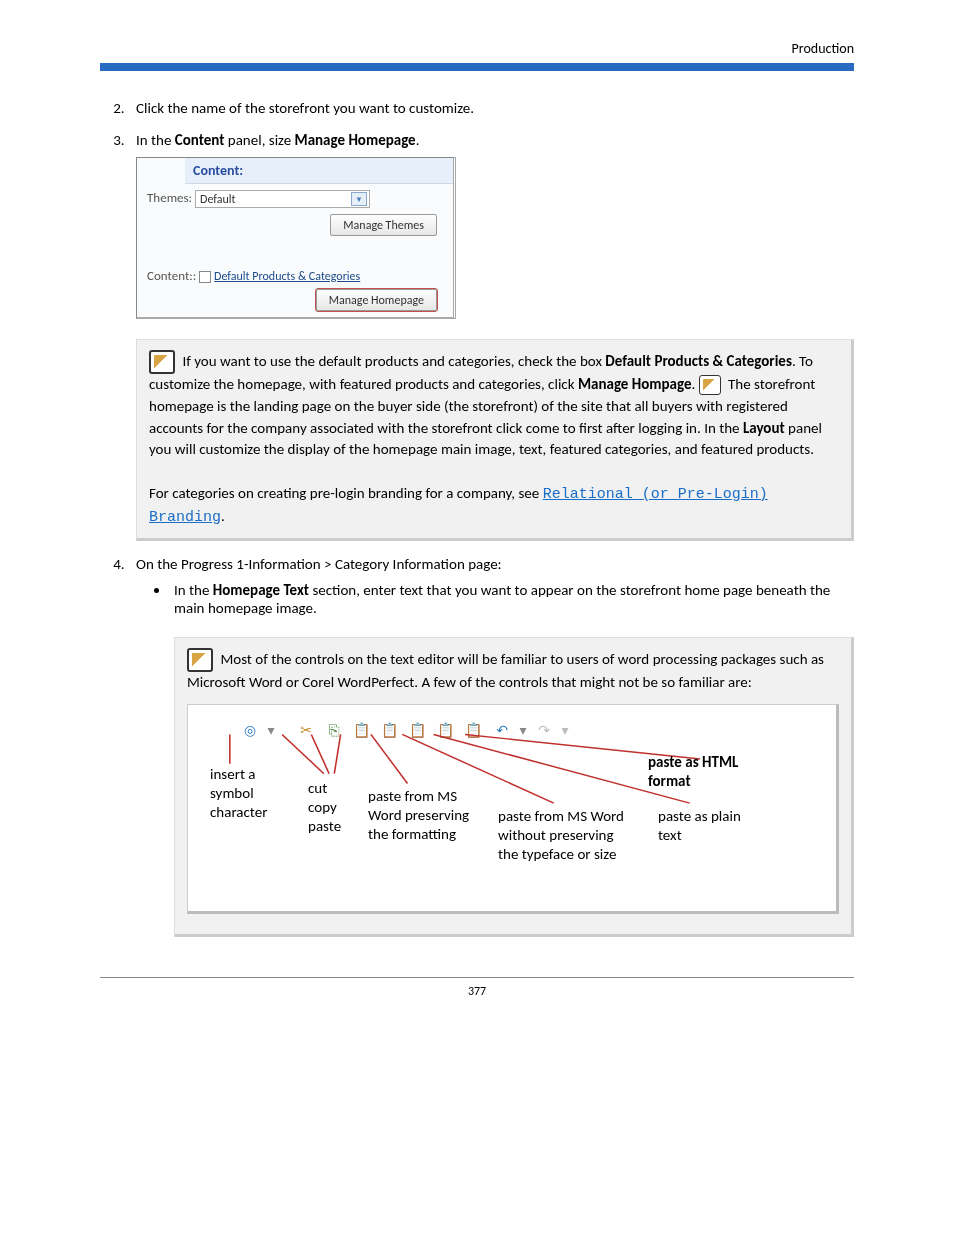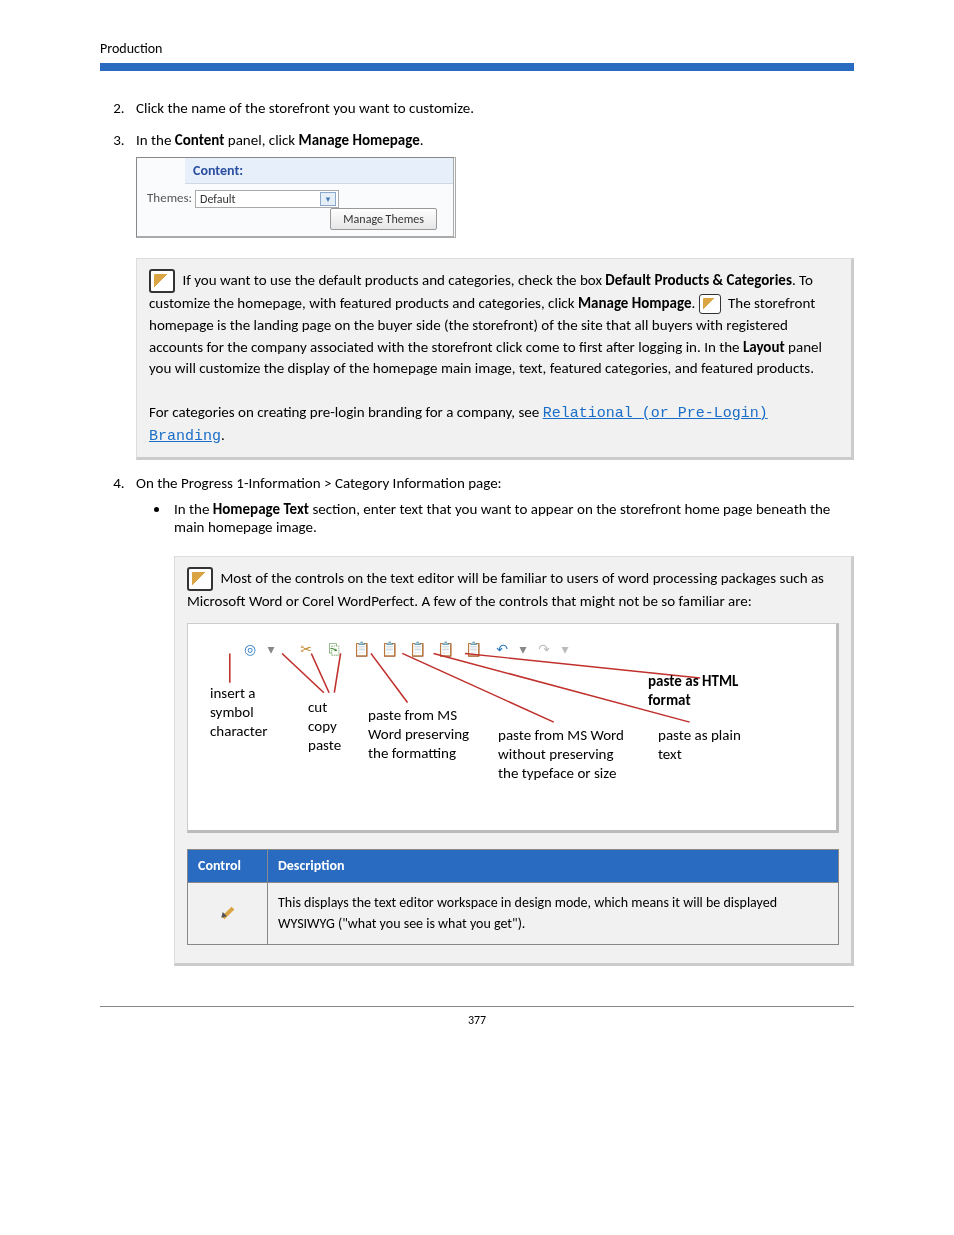--- a/index.html
+++ b/index.html
@@ -6,20 +6,21 @@
   body {
     font-family: Calibri, 'Segoe UI', Arial, sans-serif;
     font-size: 15px;
     background: #fff;
     width: 954px;
     margin: 0 auto;
     color: #000;
     padding: 40px 100px 40px 100px;
   }
   .header-label {
+    text-align: right;
     font-size: 14px;
     margin-bottom: 6px;
   }
   .header-bar {
     height: 8px;
     background: #2a6bc2;
     margin-bottom: 28px;
   }
   ol.main-list {
     list-style: decimal;
@@ -48,21 +49,21 @@
   }
   .panel-row {
     padding: 6px 10px;
     font-size: 13px;
     color: #555;
   }
   .panel-select {
     display: inline-block;
     border: 1px solid #aaa;
     background: #fff;
-    width: 144px;
+    width: 175px;
     padding: 1px 4px;
     position: relative;
     font-size: 12px;
     color: #333;
     vertical-align: middle;
   }
   .panel-select-arrow {
     position: absolute;
     right: 2px;
     top: 1px;
@@ -75,20 +76,21 @@
     text-align: center;
     line-height: 12px;
   }
   .panel-btn {
     display: inline-block;
     border: 1px solid #999;
     background: linear-gradient(#fefefe, #e6e6e6);
     padding: 3px 12px;
     font-size: 12px;
     color: #333;
+    margin-top: 6px;
     border-radius: 2px;
   }
   .panel-btn.highlighted {
     outline: 1px solid #c0504d;
   }
   .panel-checkbox {
     display: inline-block;
     width: 12px;
     height: 12px;
     border: 1px solid #888;
@@ -250,54 +252,62 @@
 <body>
 
 <div class="header-label">Production</div>
 <div class="header-bar"></div>
 
 <ol class="main-list" start="2">
   <li><span>Click the name of the storefront you want to customize.</span></li>
 
   <li>
     <span>
-      <span>In the </span><b>Content</b><span> panel, click </span><b>Manage Homepage</b><span>.</span>
+      <span>In the </span><b>Content</b><span> panel, size </span><b>Manage Homepage</b><span>.</span>
     </span>
 
     <div class="panel-screenshot">
       <div class="panel-title">Content:</div>
       <div class="panel-row">
         <span>Themes:</span>
         <span class="panel-select">
           <span>Default</span>
           <span class="panel-select-arrow">▾</span>
         </span>
         <div style="text-align:right; padding-right:6px;">
           <span class="panel-btn">Manage Themes</span>
         </div>
       </div>
+      <div class="panel-row" style="margin-top:20px;">
+        <span>Content::</span>
+        <span class="panel-checkbox"></span>
+        <span class="panel-link">Default Products &amp; Categories</span>
+        <div style="text-align:right; padding-right:6px;">
+          <span class="panel-btn highlighted">Manage Homepage</span>
+        </div>
+      </div>
     </div>
 
     <div class="info-box">
       <span class="note-icon"></span>
       <span>If you want to use the default products and categories, check the box </span><b>Default Products &amp; Categories</b><span>. To customize the homepage, with featured products and categories, click </span><b>Manage Hompage</b><span>. </span>
       <span class="note-icon small"></span>
       <span>The storefront homepage is the landing page on the buyer side (the storefront) of the site that all buyers with registered accounts for the company associated with the storefront click come to first after logging in. In the </span><b>Layout</b><span> panel you will customize the display of the homepage main image, text, featured categories, and featured products.</span>
       <br><br>
       <span>For categories on creating pre-login branding for a company, see </span><a href="#" class="doclink">Relational (or Pre-Login) Branding</a><span>.</span>
     </div>
   </li>
 
   <li value="4">
     <span>On the Progress 1-Information &gt; Category Information page:</span>
     <ul class="sub-bullet">
       <li>
         <span>In the </span><b>Homepage Text</b><span> section, enter text that you want to appear on the storefront home page beneath the main homepage image.</span>
 
-        <div class="info-box" style="padding-bottom:18px;margin-top:20px;">
+        <div class="info-box" style="padding-bottom:4px;margin-top:20px;">
           <span class="note-icon"></span>
           <span>Most of the controls on the text editor will be familiar to users of word processing packages such as Microsoft Word or Corel WordPerfect. A few of the controls that might not be so familiar are:</span>
 
           <div class="toolbar-fig">
             <div class="tb-row">
               <span class="tb-ic" style="color:#2d7dc2;">◎</span>
               <span class="tb-ic" style="width:10px;color:#888;">▾</span>
               <span style="width:10px;"></span>
               <span class="tb-ic" style="color:#c08a2e;">✂</span>
               <span class="tb-ic" style="color:#4a8a3a;">⎘</span>
@@ -324,32 +334,20 @@
               </g>
             </svg>
             <div class="tb-label" style="left:22px; top:60px; width:80px;">insert a symbol character</div>
             <div class="tb-label" style="left:120px; top:74px; width:50px;">cut copy paste</div>
             <div class="tb-label" style="left:310px; top:102px; width:130px;">paste from MS Word without preserving the typeface or size</div>
             <div class="tb-label" style="left:180px; top:82px; width:120px;">paste from MS Word preserving the formatting</div>
             <div class="tb-label" style="left:470px; top:102px; width:90px;">paste as plain text</div>
             <div class="tb-label" style="left:460px; top:48px; width:120px; font-weight:bold;">paste as HTML format</div>
           </div>
 
-          <table class="ctrl-table">
-            <tbody>
-                <tr>
-              <th>Control</th>
-              <th>Description</th>
-            </tr>
-            <tr>
-              <td class="icon-cell"><span class="pencil-icon"></span></td>
-              <td>This displays the text editor workspace in design mode, which means it will be displayed WYSIWYG ("what you see is what you get").</td>
-            </tr>
-          </tbody>
-            </table>
         </div>
       </li>
     </ul>
   </li>
 </ol>
 
 <div class="footer-divider">
   <span>377</span>
 </div>
 

